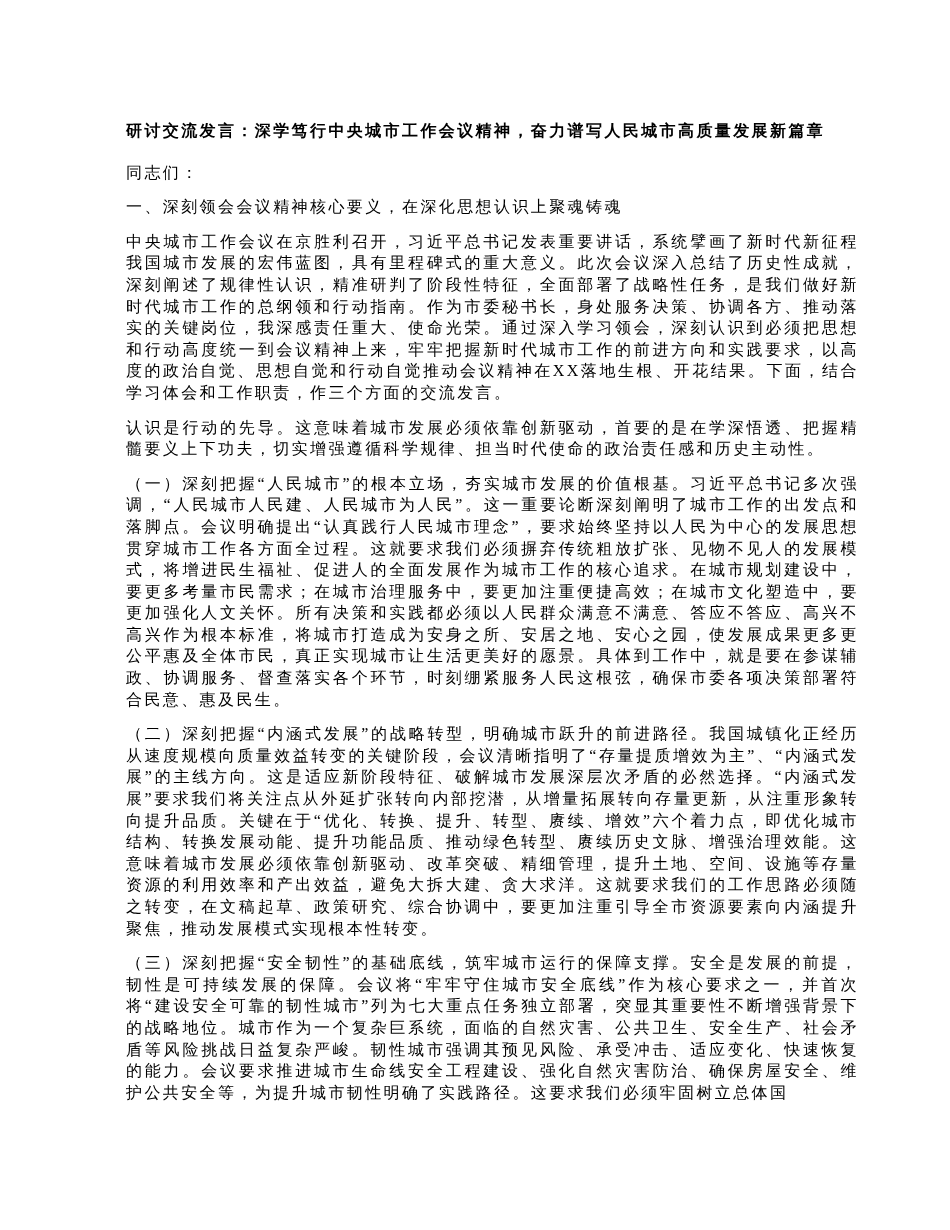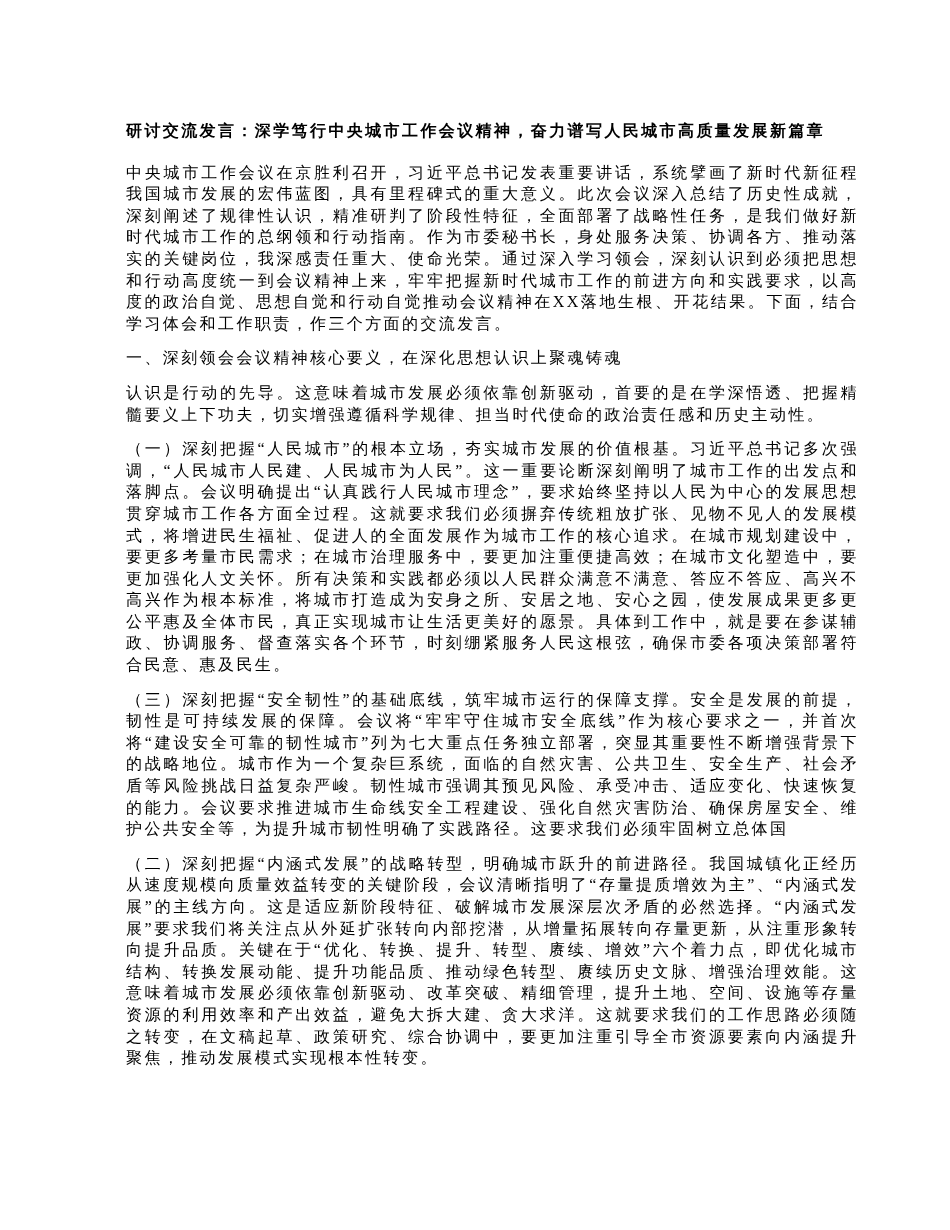--- a/index.html
+++ b/index.html
@@ -37,25 +37,26 @@
   p.para {
     margin: 0 0 13px 0;
   }
 </style>
 </head>
 <body>
 
 <div class="page">
   <p class="doc-title">研讨交流发言：深学笃行中央城市工作会议精神，奋力谱写人民城市高质量发展新篇章</p>
 
+  <p class="salutation">同志们：</p>
+
+  <p class="para">一、深刻领会会议精神核心要义，在深化思想认识上聚魂铸魂</p>
 
   <p class="para">中央城市工作会议在京胜利召开，习近平总书记发表重要讲话，系统擘画了新时代新征程我国城市发展的宏伟蓝图，具有里程碑式的重大意义。此次会议深入总结了历史性成就，深刻阐述了规律性认识，精准研判了阶段性特征，全面部署了战略性任务，是我们做好新时代城市工作的总纲领和行动指南。作为市委秘书长，身处服务决策、协调各方、推动落实的关键岗位，我深感责任重大、使命光荣。通过深入学习领会，深刻认识到必须把思想和行动高度统一到会议精神上来，牢牢把握新时代城市工作的前进方向和实践要求，以高度的政治自觉、思想自觉和行动自觉推动会议精神在XX落地生根、开花结果。下面，结合学习体会和工作职责，作三个方面的交流发言。</p>
-
-  <p class="para">一、深刻领会会议精神核心要义，在深化思想认识上聚魂铸魂</p>
 
   <p class="para">认识是行动的先导。这意味着城市发展必须依靠创新驱动，首要的是在学深悟透、把握精髓要义上下功夫，切实增强遵循科学规律、担当时代使命的政治责任感和历史主动性。</p>
 
   <p class="para">（一）深刻把握“人民城市”的根本立场，夯实城市发展的价值根基。习近平总书记多次强调，“人民城市人民建、人民城市为人民”。这一重要论断深刻阐明了城市工作的出发点和落脚点。会议明确提出“认真践行人民城市理念”，要求始终坚持以人民为中心的发展思想贯穿城市工作各方面全过程。这就要求我们必须摒弃传统粗放扩张、见物不见人的发展模式，将增进民生福祉、促进人的全面发展作为城市工作的核心追求。在城市规划建设中，要更多考量市民需求；在城市治理服务中，要更加注重便捷高效；在城市文化塑造中，要更加强化人文关怀。所有决策和实践都必须以人民群众满意不满意、答应不答应、高兴不高兴作为根本标准，将城市打造成为安身之所、安居之地、安心之园，使发展成果更多更公平惠及全体市民，真正实现城市让生活更美好的愿景。具体到工作中，就是要在参谋辅政、协调服务、督查落实各个环节，时刻绷紧服务人民这根弦，确保市委各项决策部署符合民意、惠及民生。</p>
 
+  <p class="para">（二）深刻把握“内涵式发展”的战略转型，明确城市跃升的前进路径。我国城镇化正经历从速度规模向质量效益转变的关键阶段，会议清晰指明了“存量提质增效为主”、“内涵式发展”的主线方向。这是适应新阶段特征、破解城市发展深层次矛盾的必然选择。“内涵式发展”要求我们将关注点从外延扩张转向内部挖潜，从增量拓展转向存量更新，从注重形象转向提升品质。关键在于“优化、转换、提升、转型、赓续、增效”六个着力点，即优化城市结构、转换发展动能、提升功能品质、推动绿色转型、赓续历史文脉、增强治理效能。这意味着城市发展必须依靠创新驱动、改革突破、精细管理，提升土地、空间、设施等存量资源的利用效率和产出效益，避免大拆大建、贪大求洋。这就要求我们的工作思路必须随之转变，在文稿起草、政策研究、综合协调中，要更加注重引导全市资源要素向内涵提升聚焦，推动发展模式实现根本性转变。</p>
+
   <p class="para">（三）深刻把握“安全韧性”的基础底线，筑牢城市运行的保障支撑。安全是发展的前提，韧性是可持续发展的保障。会议将“牢牢守住城市安全底线”作为核心要求之一，并首次将“建设安全可靠的韧性城市”列为七大重点任务独立部署，突显其重要性不断增强背景下的战略地位。城市作为一个复杂巨系统，面临的自然灾害、公共卫生、安全生产、社会矛盾等风险挑战日益复杂严峻。韧性城市强调其预见风险、承受冲击、适应变化、快速恢复的能力。会议要求推进城市生命线安全工程建设、强化自然灾害防治、确保房屋安全、维护公共安全等，为提升城市韧性明确了实践路径。这要求我们必须牢固树立总体国</p>
-
-  <p class="para">（二）深刻把握“内涵式发展”的战略转型，明确城市跃升的前进路径。我国城镇化正经历从速度规模向质量效益转变的关键阶段，会议清晰指明了“存量提质增效为主”、“内涵式发展”的主线方向。这是适应新阶段特征、破解城市发展深层次矛盾的必然选择。“内涵式发展”要求我们将关注点从外延扩张转向内部挖潜，从增量拓展转向存量更新，从注重形象转向提升品质。关键在于“优化、转换、提升、转型、赓续、增效”六个着力点，即优化城市结构、转换发展动能、提升功能品质、推动绿色转型、赓续历史文脉、增强治理效能。这意味着城市发展必须依靠创新驱动、改革突破、精细管理，提升土地、空间、设施等存量资源的利用效率和产出效益，避免大拆大建、贪大求洋。这就要求我们的工作思路必须随之转变，在文稿起草、政策研究、综合协调中，要更加注重引导全市资源要素向内涵提升聚焦，推动发展模式实现根本性转变。</p>
 </div>
 
 </body></html>

